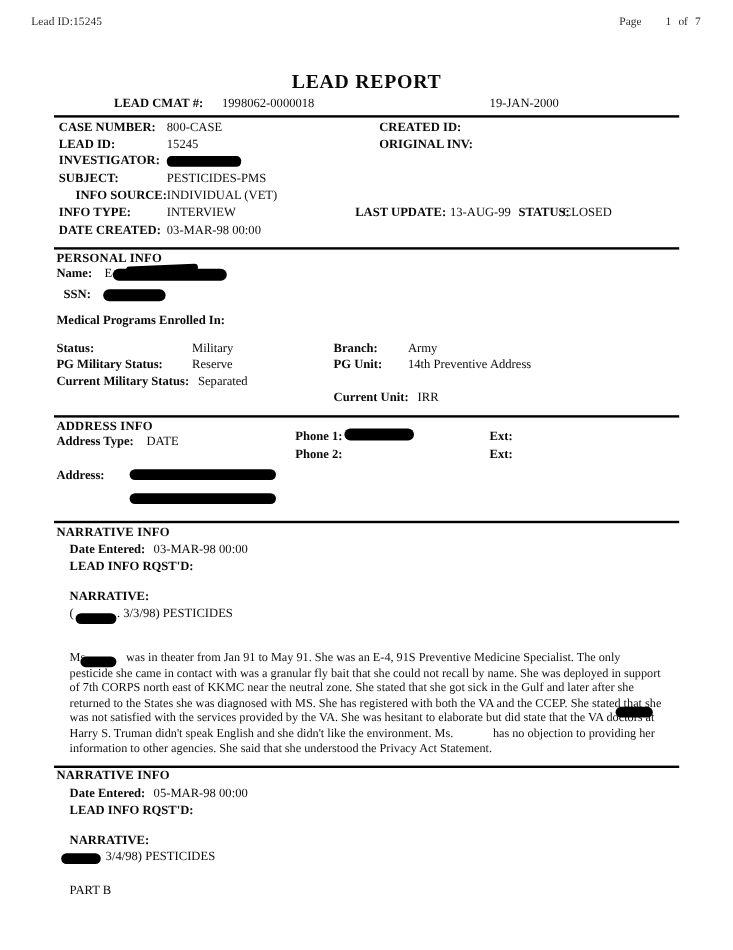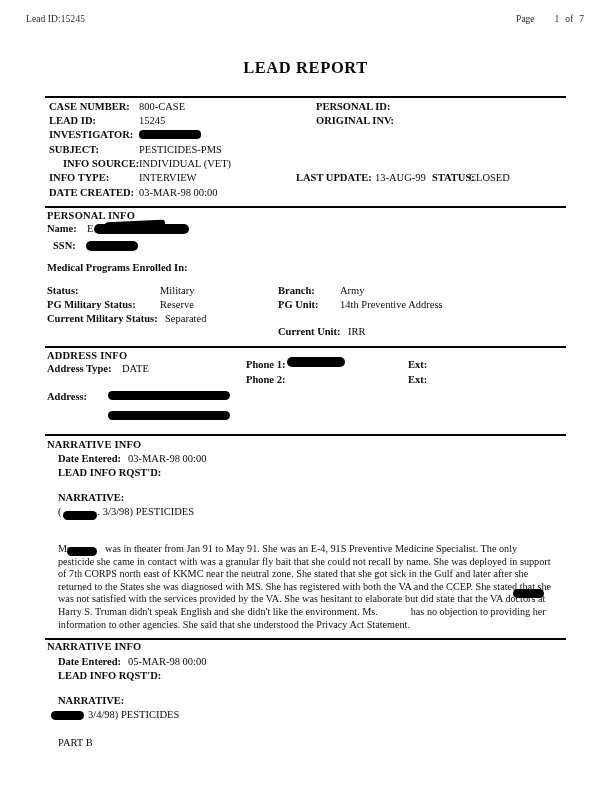--- a/index.html
+++ b/index.html
@@ -167,20 +167,25 @@
     <div class="lead-id-header">
       <span>Lead ID:</span><span>15245</span>
     </div>
     <div class="page-number">
       <span class="pn-word">Page</span><span>1</span><span class="pn-of">of</span><span>7</span>
     </div>
   </div>
 
   <div class="report-title">LEAD REPORT</div>
 
+  <div class="cmat-row">
+    <span class="cmat-label">LEAD CMAT #:</span>
+    <span class="cmat-value">1998062-0000018</span>
+    <span class="report-date">19-JAN-2000</span>
+  </div>
 
   <div class="rule thick" style="top:96px;"></div>
 
   <div>
     <span class="lblcell" style="left:49px; top:101px;">CASE NUMBER:</span>
     <span class="valcell" style="left:139px; top:101px;">800-CASE</span>
 
     <span class="lblcell" style="left:49px; top:115px;">LEAD ID:</span>
     <span class="valcell" style="left:139px; top:115px;">15245</span>
 
@@ -192,21 +197,21 @@
 
     <span class="lblcell" style="left:63px; top:158px;">INFO SOURCE:</span>
     <span class="valcell" style="left:139px; top:158px;">INDIVIDUAL (VET)</span>
 
     <span class="lblcell" style="left:49px; top:172px;">INFO TYPE:</span>
     <span class="valcell" style="left:139px; top:172px;">INTERVIEW</span>
 
     <span class="lblcell" style="left:49px; top:187px;">DATE CREATED:</span>
     <span class="valcell" style="left:139px; top:187px;">03-MAR-98 00:00</span>
 
-    <span class="lblcell" style="left:316px; top:101px;">PERSONAL ID:</span>
+    <span class="lblcell" style="left:316px; top:101px;">CREATED ID:</span>
     <span class="valcell" style="left:400px; top:101px;"></span>
 
     <span class="lblcell" style="left:316px; top:115px;">ORIGINAL INV:</span>
     <span class="valcell" style="left:400px; top:115px;"></span>
 
     <span class="lblcell" style="left:296px; top:172px;">LAST UPDATE:</span>
     <span class="valcell" style="left:375px; top:172px;">13-AUG-99</span>
 
     <span class="lblcell" style="left:432px; top:172px;">STATUS:</span>
     <span class="valcell" style="left:469px; top:172px;">CLOSED</span>

